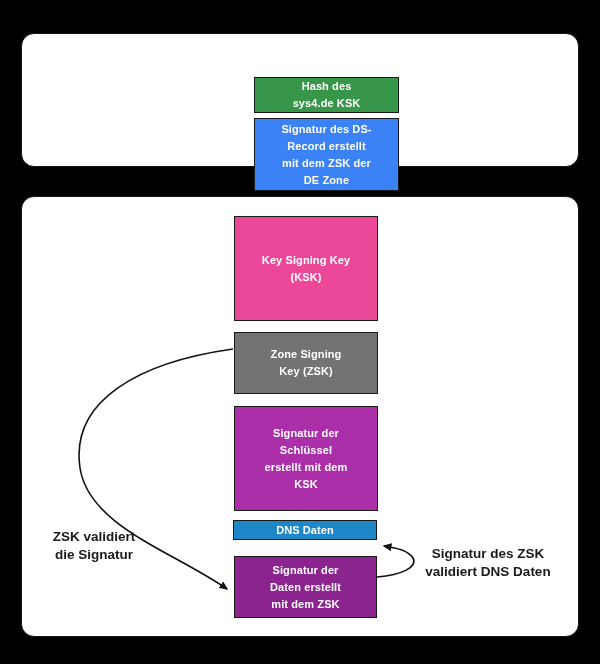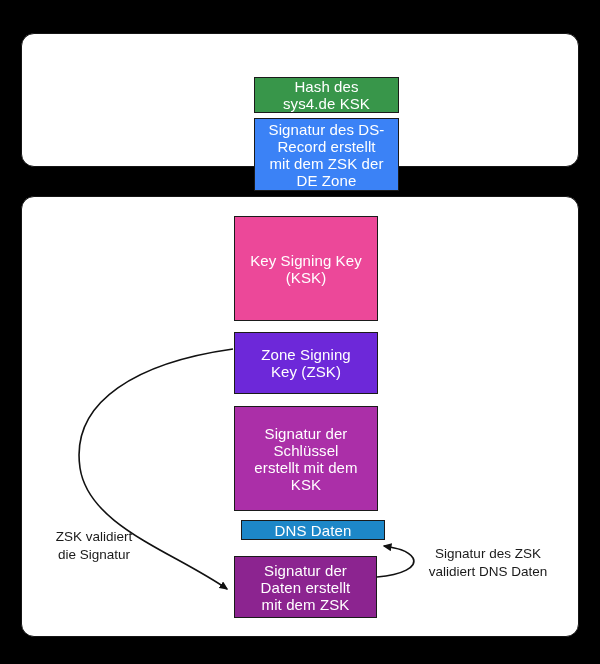--- a/index.html
+++ b/index.html
@@ -21,37 +21,37 @@
   #panel-bottom{left:21px;top:196px;width:558px;height:441px;}
   .box{
     position:absolute;
     box-sizing:border-box;
     border:1.5px solid #1a1a1a;
     display:flex;
     align-items:center;
     justify-content:center;
     text-align:center;
     color:#ffffff;
-    font-weight:normal;
-    font-size:15px;
+    font-weight:bold;
+    font-size:11px;
     line-height:17px;
     white-space:pre-line;
     letter-spacing:0.1px;
   }
   #box-hash{left:232px;top:43px;width:145px;height:36px;}
   #box-ds-sig{left:232px;top:84px;width:145px;height:73px;}
   #box-ksk{left:233px;top:215px;width:144px;height:105px;}
   #box-zsk{left:233px;top:331px;width:144px;height:62px;}
   #box-key-sig{left:233px;top:405px;width:144px;height:105px;}
   #box-dns{left:232px;top:531px;width:144px;height:20px;}
   #box-data-sig{left:233px;top:555px;width:143px;height:62px;}
   .annotation{
     position:absolute;
     color:#1a1a1a;
-    font-weight:normal;
+    font-weight:bold;
     font-size:13.5px;
     line-height:18px;
     text-align:center;
     white-space:pre-line;
   }
   #annotation-left{left:28px;top:527px;width:130px;}
   #annotation-right{left:412px;top:544px;width:150px;}
   #arrow-layer{
     position:absolute;left:0;top:0;width:600px;height:664px;
     pointer-events:none;
@@ -65,27 +65,27 @@
 sys4.de KSK</div>
   <div class="box" id="box-ds-sig" style="background-color: #3b82f6;">Signatur des DS-
 Record erstellt
 mit dem ZSK der
 DE Zone</div>
 </div>
 
 <div class="panel" id="panel-bottom">
   <div class="box" id="box-ksk" style="left: 212px; top: 19px; background-color: #ec4899;">Key Signing Key
 (KSK)</div>
-  <div class="box" id="box-zsk" style="left: 212px; top: 135px; background-color: #6d28d9; text-align: center;">Zone Signing
+  <div class="box" id="box-zsk" style="left: 212px; top: 135px; background-color: #737373; text-align: center;">Zone Signing
 Key (ZSK)</div>
   <div class="box" id="box-key-sig" style="left: 212px; top: 209px; background-color: rgb(171, 47, 168);">Signatur der
 Schlüssel
 erstellt mit dem
 KSK</div>
-  <div class="box" id="box-dns" style="left: 211px; top: 323px; background-color: rgb(29, 135, 200); margin-left: 8px;">DNS Daten</div>
+  <div class="box" id="box-dns" style="left: 211px; top: 323px; background-color: rgb(29, 135, 200);">DNS Daten</div>
   <div class="box" id="box-data-sig" style="left: 212px; top: 359px; background-color: rgb(140, 36, 144);">Signatur der
 Daten erstellt
 mit dem ZSK</div>
   <div class="annotation" id="annotation-left" style="left:7px;top:331px;">ZSK validiert
 die Signatur</div>
   <div class="annotation" id="annotation-right" style="left:391px;top:348px;">Signatur des ZSK
 validiert DNS Daten</div>
 </div>
 
 <svg id="arrow-layer" viewBox="0 0 600 664" xmlns="http://www.w3.org/2000/svg">

